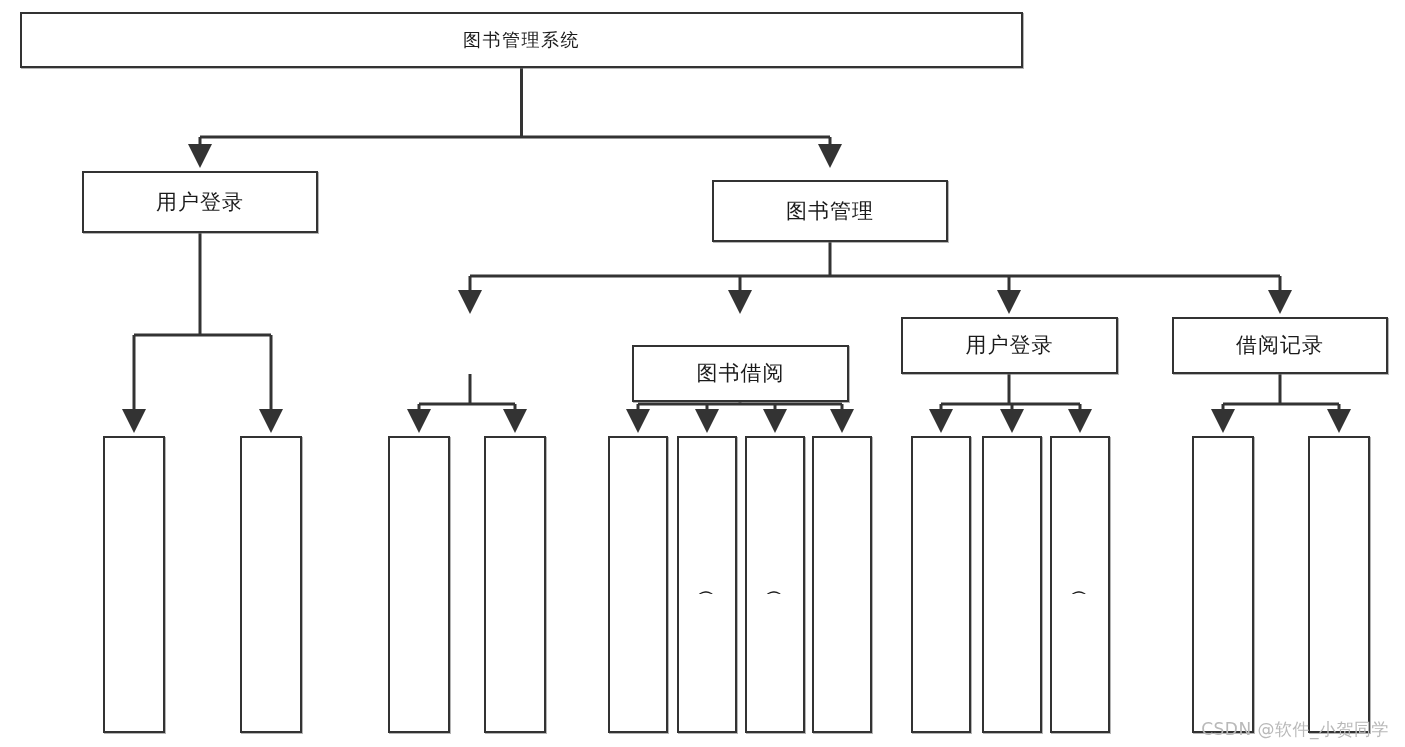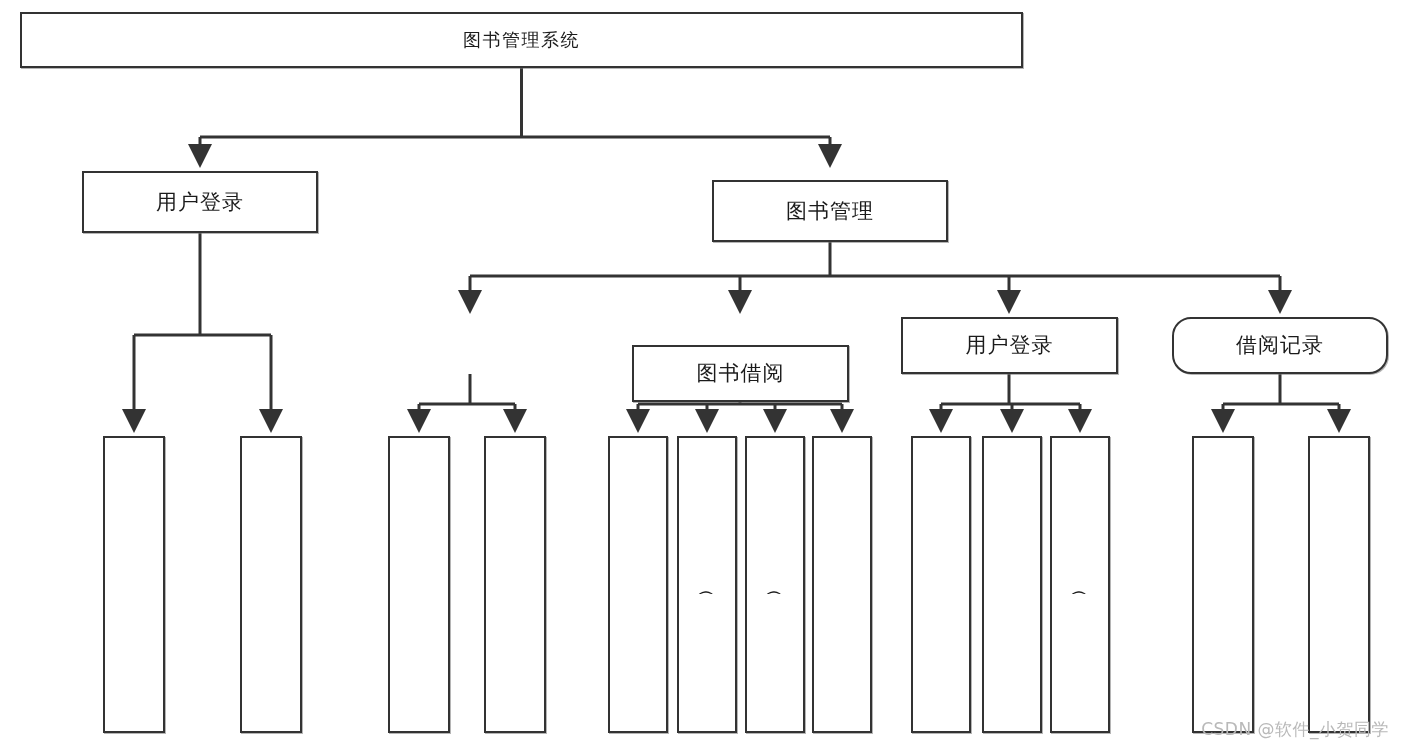--- a/index.html
+++ b/index.html
@@ -160,21 +160,21 @@
   <div class="node h" style="left:712px; top:180px; width:236px; height:62px;align-items:center;">
     <span class="node-label">图书管理</span>
   </div>
 
   <div class="node h" style="left:632px; top:317px; width:217px; height:57px;margin-top:28px;">
     <span class="node-label">图书借阅</span>
   </div>
   <div class="node h" style="left:901px; top:317px; width:217px; height:57px;">
     <span class="node-label">用户登录</span>
   </div>
-  <div class="node h" style="left:1172px; top:317px; width:216px; height:57px;border-radius:19px;">
+  <div class="node h" style="left:1172px; top:317px; width:216px; height:57px;">
     <span class="node-label">借阅记录</span>
   </div>
 
   <div class="node v" style="left:103px; top:436px; width:62px; height:297px;">
     <span class="node-label">用户登录</span>
   </div>
   <div class="node v" style="left:240px; top:436px; width:62px; height:297px;">
     <span class="node-label">注销登录</span>
   </div>
 

